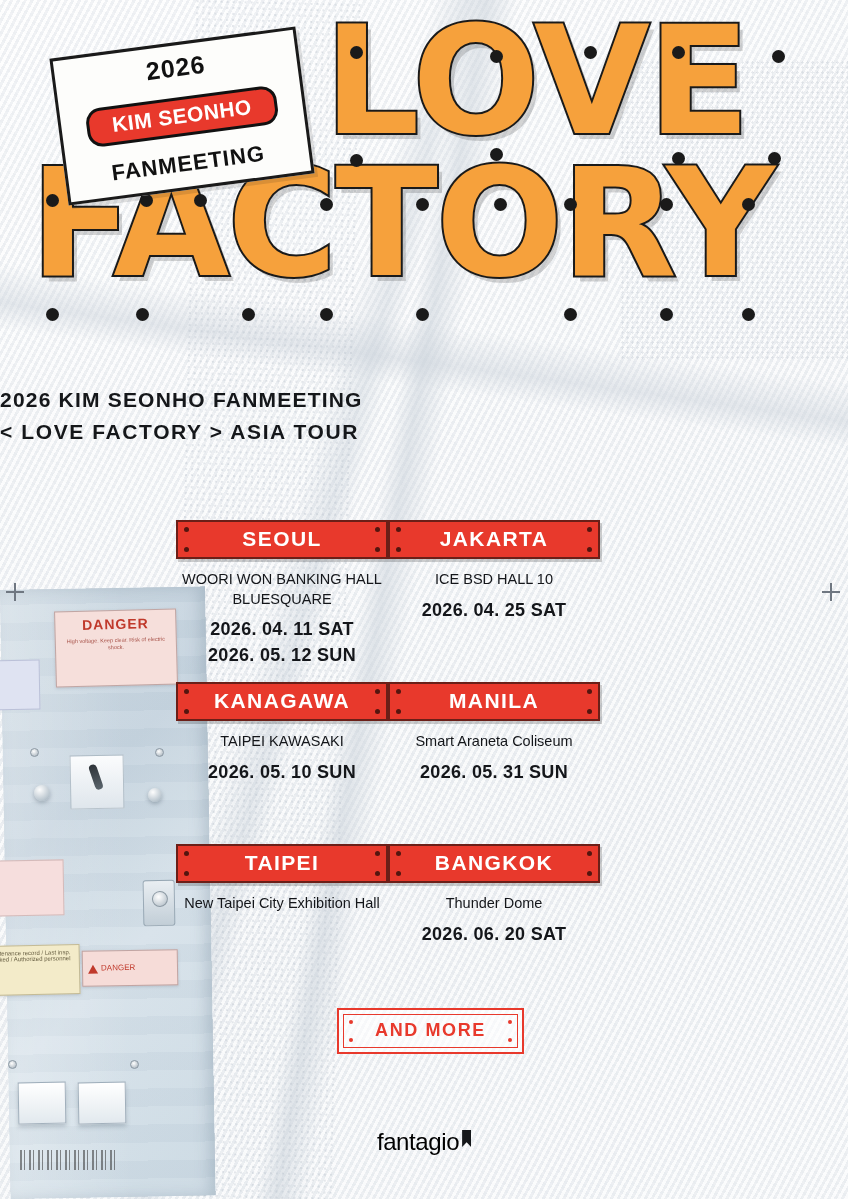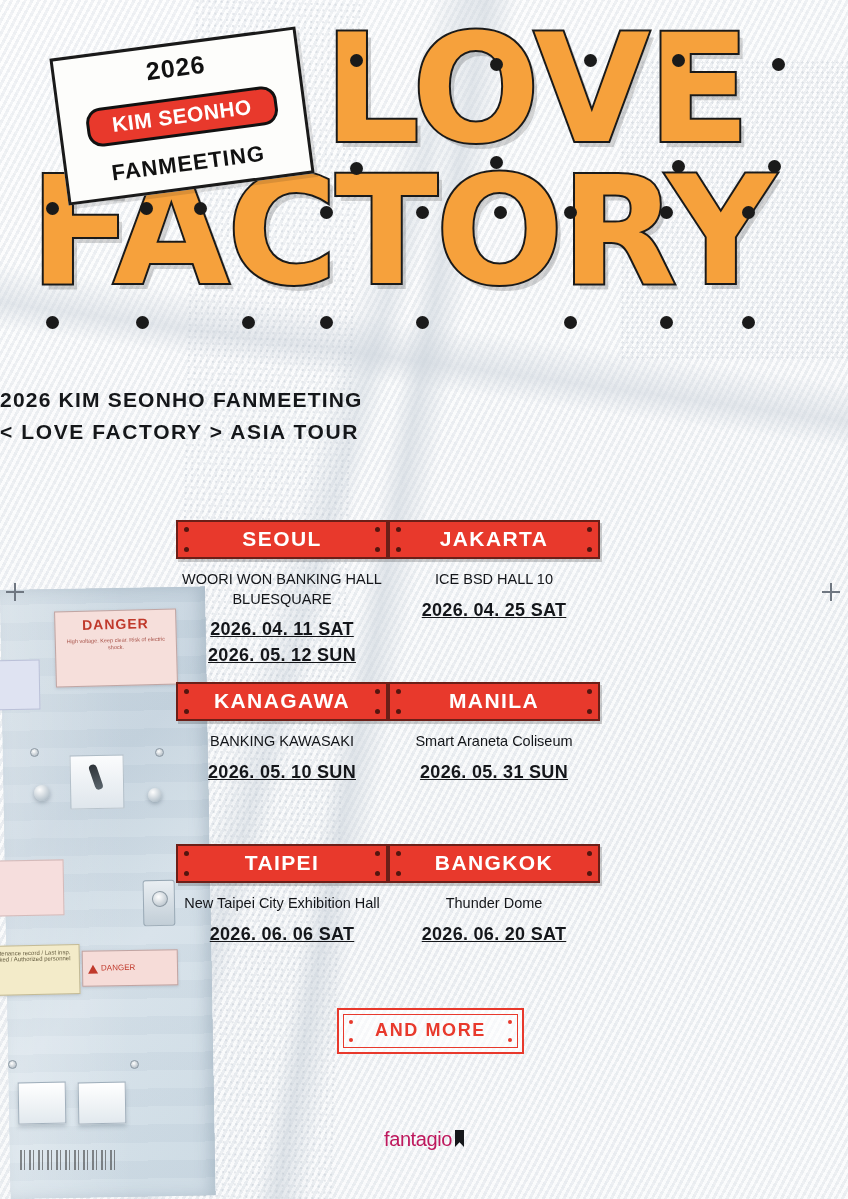--- a/index.html
+++ b/index.html
@@ -309,21 +309,21 @@
     font-size: 22px;
     font-weight: bold;
     letter-spacing: 1px;
     color: #111;
   }
 
   
   .title-wrap {
     position: absolute;
     left: 24px;
-    top: 20px;
+    top: 12px;
     width: 800px;
     height: 330px;
   }
   .big-line {
     font-family: "DejaVu Sans", sans-serif;
     font-weight: bold;
     color: #F6A13C;
     -webkit-text-stroke: 4px #1a1a1a;
     paint-order: stroke fill;
     letter-spacing: -2px;
@@ -415,21 +415,20 @@
   .venue {
     margin-top: 11px;
     font-size: 14.5px;
     color: #14161a;
     line-height: 1.35;
   }
   .venue .vl { display: block; }
   .dates {
     margin-top: 7px;
     color: #14161a;
-    text-decoration: underline;
   }
   .dates .d {
     display: block;
     font-size: 18px;
     font-weight: bold;
     letter-spacing: 0.3px;
     line-height: 1.45;
   }
 
   
@@ -469,22 +468,22 @@
     position: absolute;
     left: 0;
     top: 1128px;
     width: 848px;
     display: flex;
     align-items: flex-start;
     justify-content: center;
     gap: 3px;
   }
   .footer .logo {
-    font-size: 20px;
-    color: #be185d;
+    font-size: 24px;
+    color: #000000;
     letter-spacing: -0.4px;
   }
   .footer .flag {
     width: 9px;
     height: 17px;
     background: #15171a;
     clip-path: polygon(0 0, 100% 0, 100% 100%, 50% 72%, 0 100%);
     margin-top: 2px;
   }
 </style>
@@ -614,21 +613,21 @@
 
       <div class="city">
         <span class="city-tag">
           <span class="dot tl"></span>
           <span class="dot tr"></span>
           <span class="dot bl"></span>
           <span class="dot br"></span>
           <span>KANAGAWA</span>
         </span>
         <div class="venue">
-          <span class="vl">BANKING KAWASAKI</span>
+          <span class="vl">TAIPEI KAWASAKI</span>
         </div>
         <div class="dates">
           <span class="d">2026. 05. 10 SUN</span>
         </div>
       </div>
 
       <div class="city">
         <span class="city-tag">
           <span class="dot tl"></span>
           <span class="dot tr"></span>
@@ -651,23 +650,20 @@
         <span class="city-tag">
           <span class="dot tl"></span>
           <span class="dot tr"></span>
           <span class="dot bl"></span>
           <span class="dot br"></span>
           <span>TAIPEI</span>
         </span>
         <div class="venue">
           <span class="vl">New Taipei City Exhibition Hall</span>
         </div>
-        <div class="dates">
-          <span class="d">2026. 06. 06 SAT</span>
-        </div>
       </div>
 
       <div class="city">
         <span class="city-tag">
           <span class="dot tl"></span>
           <span class="dot tr"></span>
           <span class="dot bl"></span>
           <span class="dot br"></span>
           <span>BANGKOK</span>
         </span>

